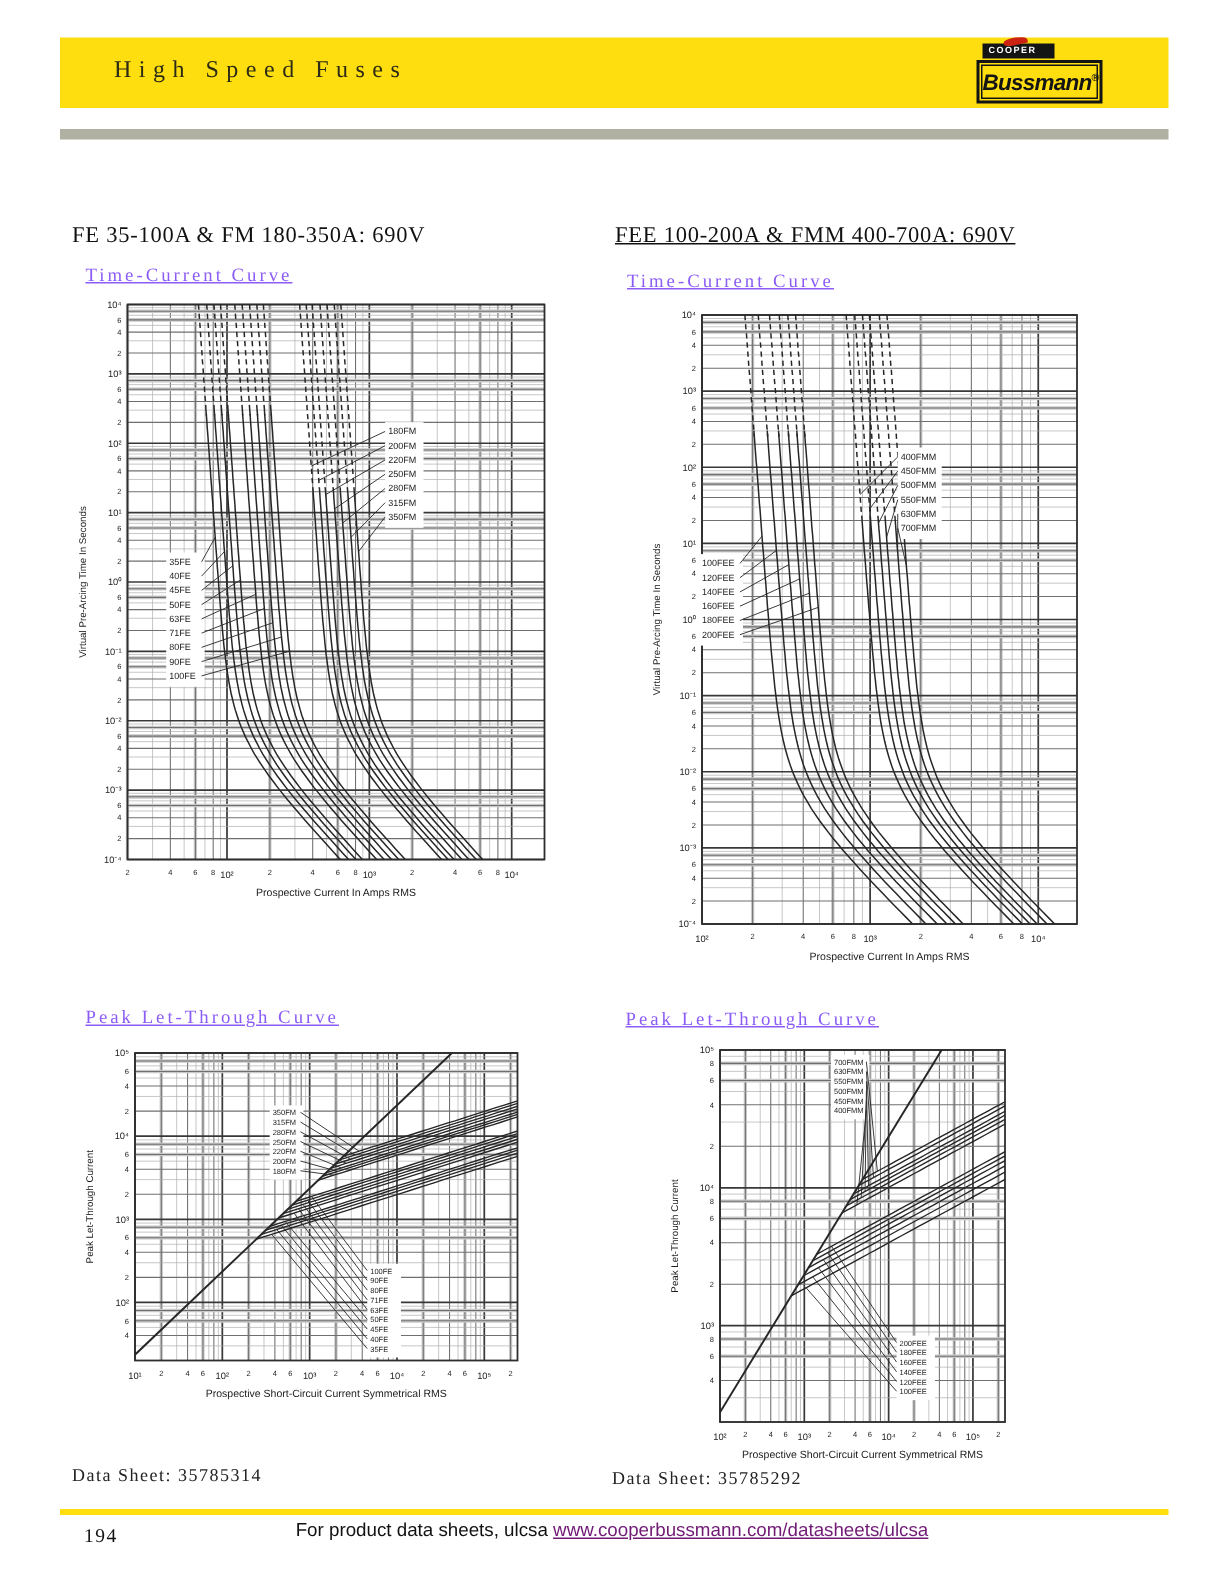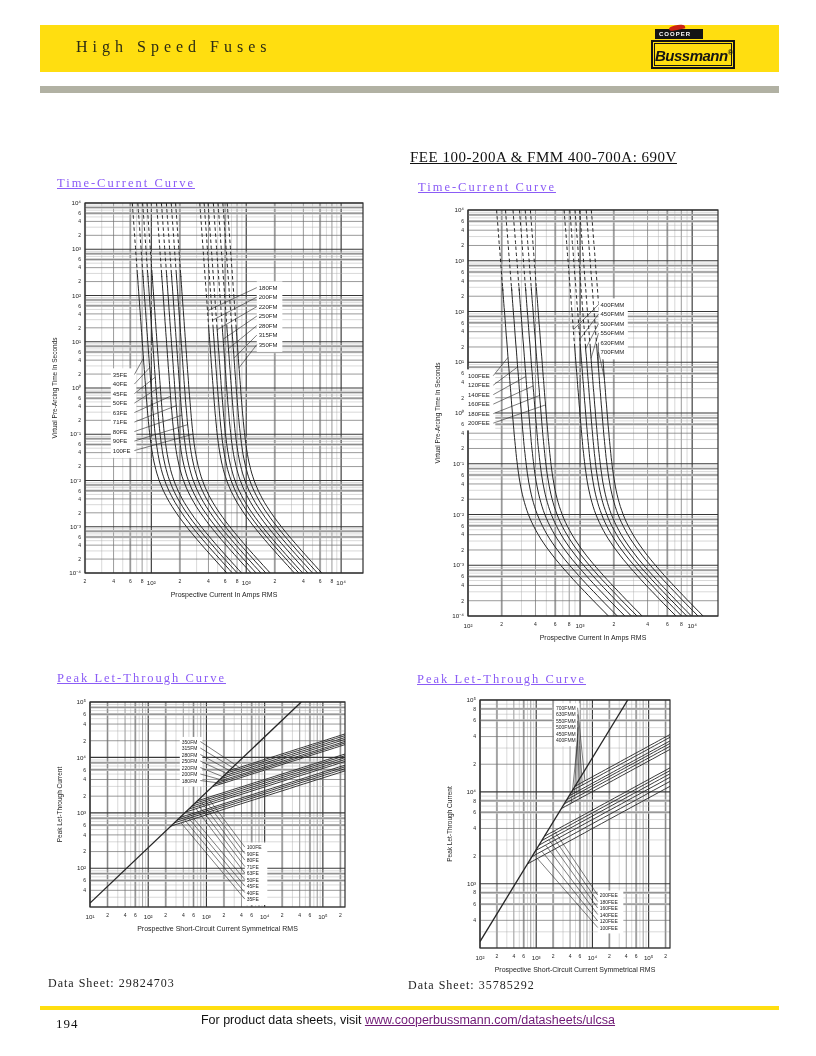--- a/index.html
+++ b/index.html
@@ -44,20 +44,21 @@
         <span>COOPER</span>
       </div>
       <div class="buss">
         <span class="buss-in"><span>Bussmann</span><span class="reg">®</span></span>
       </div>
     </div>
   </div>
 
   <div class="grayrule"></div>
 
+  <div class="col-head left">FE 35-100A &amp; FM 180-350A: 690V</div>
   <div class="col-head right">FEE 100-200A &amp; FMM 400-700A: 690V</div>
 
   <div class="sub" style="left:57px;top:176px;">Time-Current Curve</div>
   <div class="sub" style="left:418px;top:180px;">Time-Current Curve</div>
 
   <div id="tc-left" class="chart" style="left:45px;top:193px;"><svg width="330" height="425" viewBox="0 0 330 425">
         <line x1="40" y1="10" x2="40" y2="380" stroke="#c9c9c9" stroke-width="2.2"></line>
         <line x1="40" y1="10" x2="40" y2="380" stroke="#6f6f6f" stroke-width="0.7"></line>
         <text x="40" y="390" font-size="5" text-anchor="middle">2</text>
         <line x1="56.71094891473838" y1="10" x2="56.71094891473838" y2="380" stroke="#ababab" stroke-width="0.45"></line>
@@ -847,22 +848,22 @@
         <line x1="157.7" y1="226.515" x2="105.61432932512453" y2="157.09024751682568" stroke="#262626" stroke-width="0.6"></line>
         <text x="159.7" y="228.515" font-size="5">140FEE</text>
         <line x1="157.7" y1="233.015" x2="101.85128343235493" y2="163.2417808060875" stroke="#262626" stroke-width="0.6"></line>
         <text x="159.7" y="235.015" font-size="5">120FEE</text>
         <line x1="157.7" y1="239.515" x2="97.40054480294584" y2="170.5175004281149" stroke="#262626" stroke-width="0.6"></line>
         <text x="159.7" y="241.515" font-size="5">100FEE</text>
         <text x="135" y="284" font-size="7" text-anchor="middle">Prospective Short-Circuit Current Symmetrical RMS</text>
         <text x="0" y="0" font-size="6.5" text-anchor="middle" transform="translate(12 136) rotate(-90)">Peak Let-Through Current</text>
       </svg></div>
 
-  <div class="ds" style="left:48px;top:976px;">Data Sheet: 29824703</div>
+  <div class="ds" style="left:48px;top:976px;">Data Sheet: 35785314</div>
   <div class="ds" style="left:408px;top:978px;">Data Sheet: 35785292</div>
 
   <div class="footrule"></div>
   <div class="pagenum">194</div>
   <div class="note">
-    <span>For product data sheets, visit </span><a>www.cooperbussmann.com/datasheets/ulcsa</a>
+    <span>For product data sheets, ulcsa </span><a>www.cooperbussmann.com/datasheets/ulcsa</a>
   </div>
 
 </div>
 
 </body></html>

